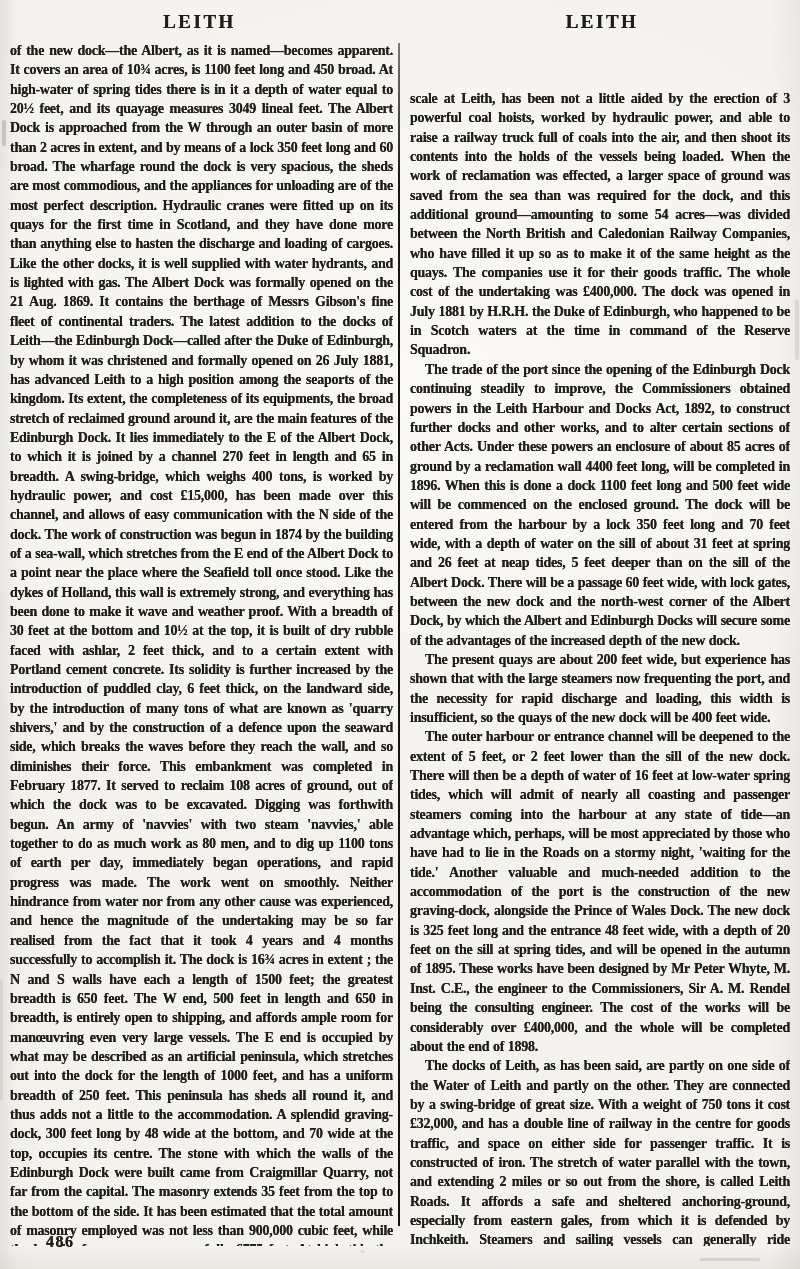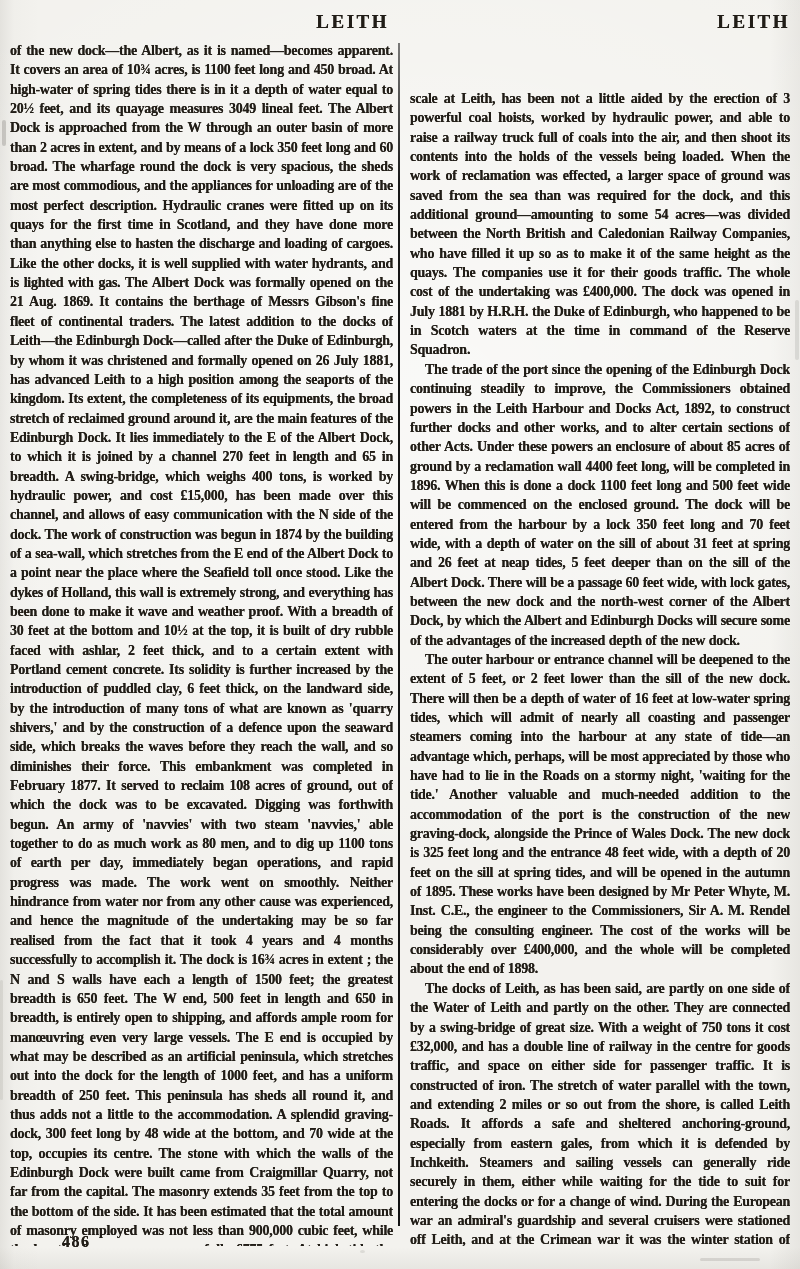--- a/index.html
+++ b/index.html
@@ -21,21 +21,21 @@
     font-family: "Liberation Serif", "DejaVu Serif", serif;
     font-weight: 700;
     color: var(--ink, #211d17);
   }
   .header-row {
     display: flex;
     padding: 11px 10px 0 10px;
   }
   .header-cell {
     width: 383px;
-    text-align: right;
+    text-align: center;
     font-size: 19px;
     letter-spacing: 2.5px;
     line-height: 22px;
     text-shadow: 0 0 0.6px currentColor;
     font-family: Liberation Serif, serif;
   }
   .header-cell.right {
     width: 380px;
     margin-left: 25px;
   }
@@ -63,21 +63,21 @@
     margin: 2px 10px 20px 5px;
   }
   .para {
     margin: 0;
     text-indent: 15px;
   }
   .para.no-indent { text-indent: 0; }
   .para.continues { text-align-last: justify; }
   .page-number {
     position: absolute;
-    left: 62px;
+    left: 46px;
     top: 1233px;
     font-size: 16px;
     letter-spacing: 1.5px;
     text-shadow: 0 0 0.6px currentColor;
   }
   .speck {
     position: absolute;
     background: rgba(40,36,28,0.18);
     border-radius: 50%;
     pointer-events: none;
@@ -103,20 +103,21 @@
 
     <div class="column left">
       <p class="para no-indent continues">of the new dock—the Albert, as it is named—becomes apparent.  It covers an area of 10¾ acres, is 1100 feet long and 450 broad.  At high-water of spring tides there is in it a depth of water equal to 20½ feet, and its quayage measures 3049 lineal feet.  The Albert Dock is approached from the W through an outer basin of more than 2 acres in extent, and by means of a lock 350 feet long and 60 broad.  The wharfage round the dock is very spacious, the sheds are most commodious, and the appliances for unloading are of the most perfect description.  Hydraulic cranes were fitted up on its quays for the first time in Scotland, and they have done more than anything else to hasten the discharge and loading of cargoes.  Like the other docks, it is well supplied with water hydrants, and is lighted with gas.  The Albert Dock was formally opened on the 21 Aug. 1869.  It contains the berthage of Messrs Gibson's fine fleet of continental traders.  The latest addition to the docks of Leith—the Edinburgh Dock—called after the Duke of Edinburgh, by whom it was christened and formally opened on 26 July 1881, has advanced Leith to a high position among the seaports of the kingdom.  Its extent, the completeness of its equipments, the broad stretch of reclaimed ground around it, are the main features of the Edinburgh Dock. It lies immediately to the E of the Albert Dock, to which it is joined by a channel 270 feet in length and 65 in breadth.  A swing-bridge, which weighs 400 tons, is worked by hydraulic power, and cost £15,000, has been made over this channel, and allows of easy communication with the N side of the dock.  The work of construction was begun in 1874 by the building of a sea-wall, which stretches from the E end of the Albert Dock to a point near the place where the Seafield toll once stood.  Like the dykes of Holland, this wall is extremely strong, and everything has been done to make it wave and weather proof.  With a breadth of 30 feet at the bottom and 10½ at the top, it is built of dry rubble faced with ashlar, 2 feet thick, and to a certain extent with Portland cement concrete.  Its solidity is further increased by the introduction of puddled clay, 6 feet thick, on the landward side, by the introduction of many tons of what are known as 'quarry shivers,' and by the construction of a defence upon the seaward side, which breaks the waves before they reach the wall, and so diminishes their force.  This embankment was completed in February 1877.  It served to reclaim 108 acres of ground, out of which the dock was to be excavated. Digging was forthwith begun.  An army of 'navvies' with two steam 'navvies,' able together to do as much work as 80 men, and to dig up 1100 tons of earth per day, immediately began operations, and rapid progress was made.  The work went on smoothly.  Neither hindrance from water nor from any other cause was experienced, and hence the magnitude of the undertaking may be so far realised from the fact that it took 4 years and 4 months successfully to accomplish it.  The dock is 16¾ acres in extent ; the N and S walls have each a length of 1500 feet; the greatest breadth is 650 feet. The W end, 500 feet in length and 650 in breadth, is entirely open to shipping, and affords ample room for manœuvring even very large vessels.  The E end is occupied by what may be described as an artificial peninsula, which stretches out into the dock for the length of 1000 feet, and has a uniform breadth of 250 feet.  This peninsula has sheds all round it, and thus adds not a little to the accommodation.  A splendid graving-dock, 300 feet long by 48 wide at the bottom, and 70 wide at the top, occupies its centre.  The stone with which the walls of the Edinburgh Dock were built came from Craigmillar Quarry, not far from the capital.  The masonry extends 35 feet from the top to the bottom of the side.  It has been estimated that the total amount of masonry employed was not less than 900,000 cubic feet, while the length of quayage measures fully 6775 feet.  At high tide the water in the dock is 27 feet deep.  The S side is lined with sheds, each of which is 196 feet long and 80 broad. The coal export trade, which is engaged in on a large</p>
     </div>
 
     <div class="divider"></div>
 
     <div class="column right">
       <p class="para no-indent">scale at Leith, has been not a little aided by the erection of 3 powerful coal hoists, worked by hydraulic power, and able to raise a railway truck full of coals into the air, and then shoot its contents into the holds of the vessels being loaded.  When the work of reclamation was effected, a larger space of ground was saved from the sea than was required for the dock, and this additional ground—amounting to some 54 acres—was divided between the North British and Caledonian Railway Companies, who have filled it up so as to make it of the same height as the quays.  The companies use it for their goods traffic.  The whole cost of the undertaking was £400,000.  The dock was opened in July 1881 by H.R.H. the Duke of Edinburgh, who happened to be in Scotch waters at the time in command of the Reserve Squadron.</p>
       <p class="para">The trade of the port since the opening of the Edinburgh Dock continuing steadily to improve, the Commissioners obtained powers in the Leith Harbour and Docks Act, 1892, to construct further docks and other works, and to alter certain sections of other Acts. Under these powers an enclosure of about 85 acres of ground by a reclamation wall 4400 feet long, will be completed in 1896.  When this is done a dock 1100 feet long and 500 feet wide will be commenced on the enclosed ground.  The dock will be entered from the harbour by a lock 350 feet long and 70 feet wide, with a depth of water on the sill of about 31 feet at spring and 26 feet at neap tides, 5 feet deeper than on the sill of the Albert Dock.   There will be a passage 60 feet wide, with lock gates, between the new dock and the north-west corner of the Albert Dock, by which the Albert and Edinburgh Docks will secure some of the advantages of the increased depth of the new dock.</p>
+      <p class="para">The present quays are about 200 feet wide, but experience has shown that with the large steamers now frequenting the port, and the necessity for rapid discharge and loading, this width is insufficient, so the quays of the new dock will be 400 feet wide.</p>
       <p class="para">The outer harbour or entrance channel will be deepened to the extent of 5 feet, or 2 feet lower than the sill of the new dock.  There will then be a depth of water of 16 feet at low-water spring tides, which will admit of nearly all coasting and passenger steamers coming into the harbour at any state of tide—an advantage which, perhaps, will be most appreciated by those who have had to lie in the Roads on a stormy night, 'waiting for the tide.'  Another valuable and much-needed addition to the accommodation of the port is the construction of the new graving-dock, alongside the Prince of Wales Dock.  The new dock is 325 feet long and the entrance 48 feet wide, with a depth of 20 feet on the sill at spring tides, and will be opened in the autumn of 1895.  These works have been designed by Mr Peter Whyte, M. Inst. C.E., the engineer to the Commissioners, Sir A. M. Rendel being the consulting engineer.  The cost of the works will be considerably over £400,000, and the whole will be completed about the end of 1898.</p>
       <p class="para continues">The docks of Leith, as has been said, are partly on one side of the Water of Leith and partly on the other. They are connected by a swing-bridge of great size. With a weight of 750 tons it cost £32,000, and has a double line of railway in the centre for goods traffic, and space on either side for passenger traffic.  It is constructed of iron.  The stretch of water parallel with the town, and extending 2 miles or so out from the shore, is called Leith Roads.   It affords a safe and sheltered anchoring-ground, especially from eastern gales, from which it is defended by Inchkeith.  Steamers and sailing vessels can generally ride securely in them, either while waiting for the tide to suit for entering the docks or for a change of wind.  During the European war an admiral's guardship and several cruisers were stationed off Leith, and at the Crimean war it was the winter station of some of the vessels belonging to the Baltic fleet.  A Martello tower, built on the Black Rocks, a reef running out into the Firth, stands nearly 500 yards to the E and 165 feet to the S of the E pier-head.  Erected by government at a cost of £17,000 to defend Leith during the</p>
     </div>
 
   </div>
 
   <div class="page-number">486</div>
 
   <div class="speck s1"></div>
   <div class="speck s2"></div>

